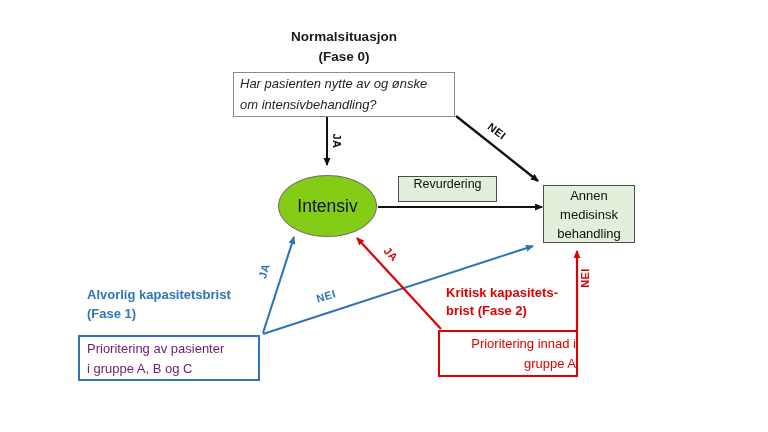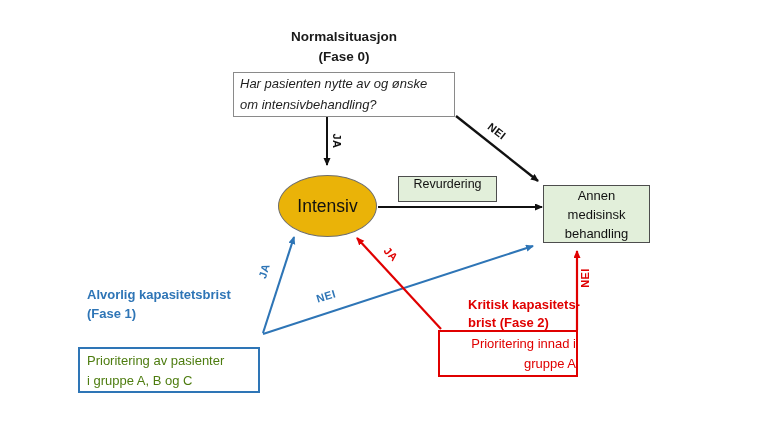--- a/index.html
+++ b/index.html
@@ -11,44 +11,44 @@
   .abs{position:absolute;}
   .title{
     width:220px;text-align:center;font-weight:bold;font-size:13.5px;line-height:20px;color:#1a1a1a;
   }
   .qbox{
     box-sizing:border-box;width:222px;height:45px;border:1px solid #8a8a8a;background:#fff;
     font-size:13px;line-height:20.5px;padding:1px 0 0 6px;color:#1f1f1f;font-style:italic;
   }
   .ellipse{
     box-sizing:border-box;width:99px;height:62px;border-radius:50%;
-    background:#eab308;border:1.5px solid #6e6e6e;
+    background:#84cc16;border:1.5px solid #6e6e6e;
     display:flex;align-items:center;justify-content:center;
     font-size:17.5px;color:#111;
   }
   .greenbox{
     box-sizing:border-box;background:#e2efda;border:1.4px solid #4d4d4d;
     display:flex;align-items:flex-start;justify-content:center;text-align:center;color:#111;
   }
   .rev{width:99px;height:26px;font-size:12.5px;}
-  .annen{width:107px;height:58px;font-size:13px;line-height:19px;}
+  .annen{width:92px;height:58px;font-size:13px;line-height:19px;}
   .lbl{
     font-weight:bold;font-size:11px;letter-spacing:0.4px;white-space:nowrap;
   }
   .lbl-black{color:#111;}
   .lbl-blue{color:#2e75b6;}
   .lbl-red{color:#e00000;}
   .heading{font-weight:bold;font-size:13px;white-space:nowrap;}
   .heading-blue{color:#2e75b6;line-height:18.5px;}
   .heading-red{color:#e00000;line-height:17.5px;}
   .phasebox{
     box-sizing:border-box;background:#fff;font-size:13px;line-height:20px;padding:2px 0 0 7px;
     white-space:nowrap;
   }
-  .phasebox-blue{width:182px;height:46px;border:2px solid #2e75b6;color:#4d7c0f;margin-top:12px;}
+  .phasebox-blue{width:182px;height:46px;border:2px solid #2e75b6;color:#701a75;}
   .phasebox-red{width:140px;height:47px;border:2px solid #e00000;color:#e00000;}
 </style>
 </head>
 <body>
 
 <div id="canvas">
 
   <svg id="arrows" viewBox="0 0 768 432" xmlns="http://www.w3.org/2000/svg">
     <defs>
       <marker id="mblack" markerWidth="10" markerHeight="9" refX="7" refY="3.5" orient="auto" markerUnits="userSpaceOnUse">
@@ -105,21 +105,21 @@
 
   <div class="abs heading heading-blue" style="left:87px;top:286px;">
     <div>Alvorlig kapasitetsbrist</div>
     <div>(Fase 1)</div>
   </div>
   <div class="abs phasebox phasebox-blue" style="left:78px;top:335px;">
     <div>Prioritering av pasienter</div>
     <div>i gruppe A, B og C</div>
   </div>
 
-  <div class="abs heading heading-red" style="left:468px;top:284px;margin-top:12px;">
+  <div class="abs heading heading-red" style="left:446px;top:284px;">
     <div>Kritisk kapasitets-</div>
     <div>brist (Fase 2)</div>
   </div>
   <div class="abs phasebox phasebox-red" style="left:438px;top:330px;text-align:right;">
     <div>Prioritering innad i</div>
     <div>gruppe A</div>
   </div>
 
 </div>
 

